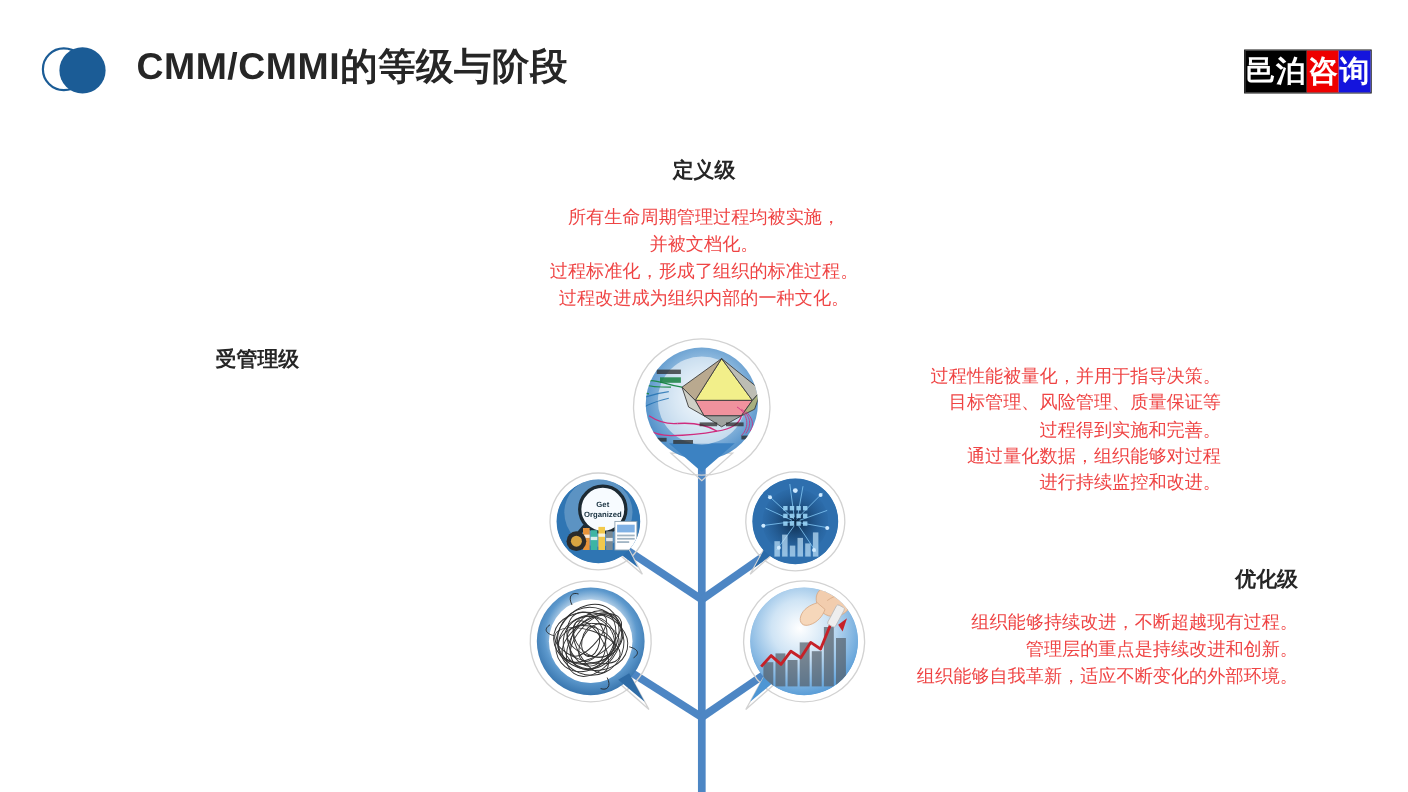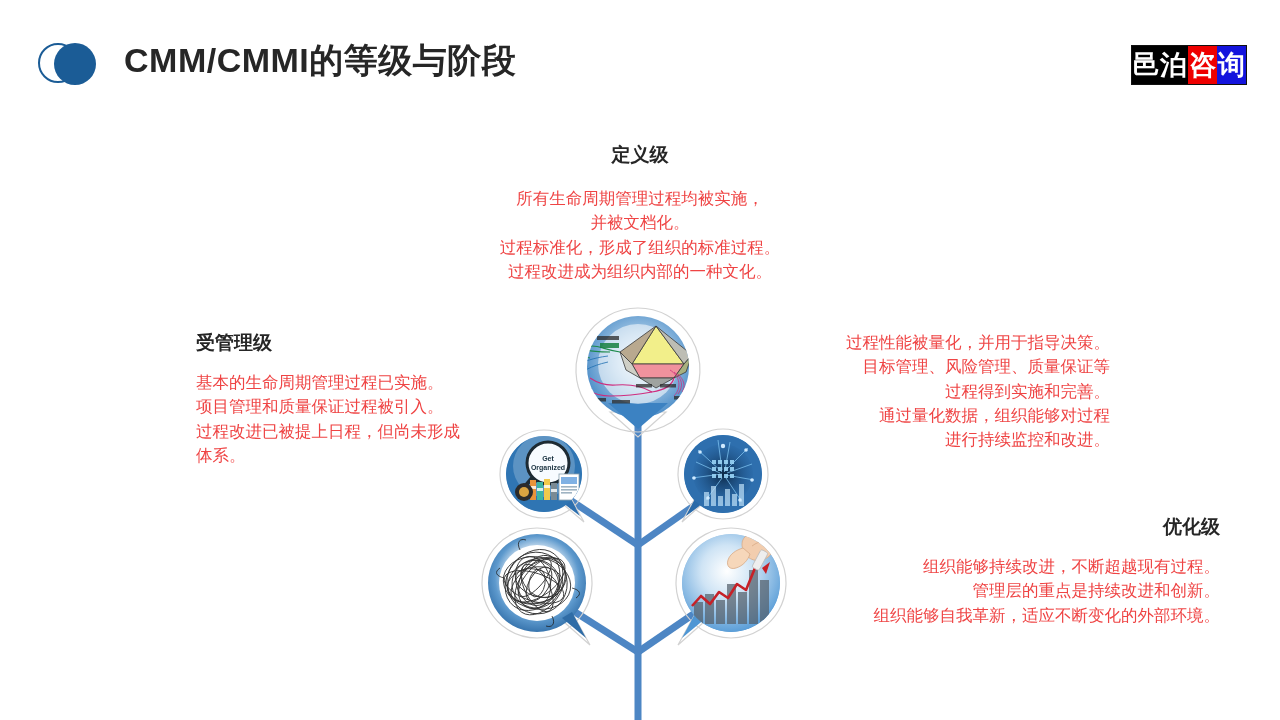--- a/index.html
+++ b/index.html
@@ -93,30 +93,30 @@
   .align-left   { text-align: left; }
   .align-right  { text-align: right; }
   .align-center { text-align: center; }
 
   #block-defined {
     left: 440px; top: 142px; width: 400px;
   }
   #block-defined .block-title { margin-bottom: 18px; }
 
   #block-managed {
-    left: 196px; top: 330px; width: 300px;
+    left: 196px; top: 314px; width: 300px;
   }
   #block-quantitative {
     left: 770px; top: 330px; width: 340px;
   }
   #block-initial {
     left: 84px; top: 514px; width: 330px;
   }
   #block-optimizing {
-    left: 800px; top: 514px; width: 420px;
+    left: 760px; top: 514px; width: 420px; font-family: Liberation Serif, serif;
   }
 
   
   #tree-graphic {
     position: absolute;
     left: 460px; top: 300px;
     width: 360px; height: 420px;
   }
   #tree-graphic svg { display: block; }
 </style>
@@ -143,24 +143,20 @@
 <div class="block align-center" id="block-defined">
   <div class="block-title">定义级</div>
   <div class="block-body">所有生命周期管理过程均被实施，
 并被文档化。
 过程标准化，形成了组织的标准过程。
 过程改进成为组织内部的一种文化。</div>
 </div>
 
 <div class="block align-left" id="block-managed">
   <div class="block-title">受管理级</div>
-  <div class="block-body">基本的生命周期管理过程已实施。
-项目管理和质量保证过程被引入。
-过程改进已被提上日程，但尚未形成
-体系。</div>
 </div>
 
 <div class="block align-right" id="block-quantitative">
   <div class="block-body">过程性能被量化，并用于指导决策。
 目标管理、风险管理、质量保证等
 过程得到实施和完善。
 通过量化数据，组织能够对过程
 进行持续监控和改进。</div>
 </div>
 

